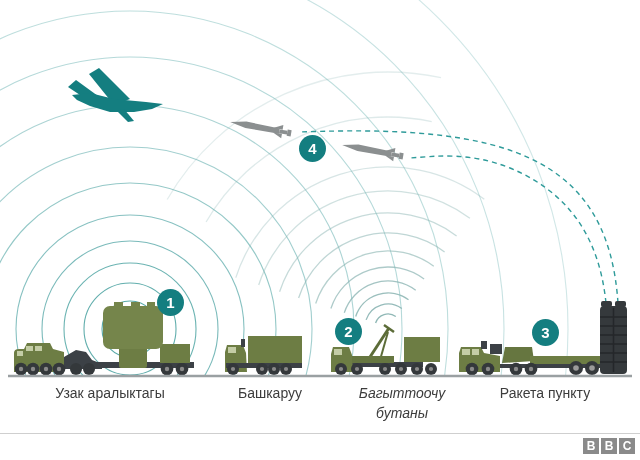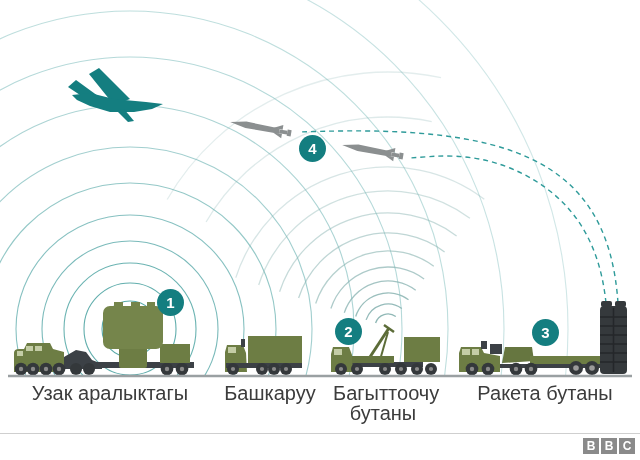--- a/index.html
+++ b/index.html
@@ -8,21 +8,21 @@
     overflow:hidden;font-family:"Liberation Sans",sans-serif;
   }
   .stage svg{position:absolute;left:0;top:0;}
   .badge{
     position:absolute;width:27px;height:27px;border-radius:50%;
     background:#147e80;color:#ffffff;font-size:15px;font-weight:bold;
     line-height:27px;text-align:center;
   }
   .vlabel{
     position:absolute;top:383px;text-align:center;color:#3c3c3c;
-    font-size:20px;line-height:20px;
+    font-size:14px;line-height:20px;
   }
   .vlabel span{display:block;}
   .separator{
     position:absolute;left:0;top:433px;width:640px;height:1px;background:#cfcfcf;
   }
   .logo{position:absolute;left:583px;top:438px;display:flex;gap:2px;}
   .logo .block{
     width:16px;height:16px;background:#8a8a8a;color:#ffffff;
     font-weight:bold;font-size:12px;line-height:16px;text-align:center;
   }
@@ -211,26 +211,26 @@
   <div class="badge" style="left:335px;top:318px;">2</div>
   <div class="badge" style="left:532px;top:319px;">3</div>
   <div class="badge" style="left:299px;top:135px;">4</div>
 
   <div class="vlabel" style="left:8px;width:204px;">
     <span>Узак аралыктагы</span>
   </div>
   <div class="vlabel" style="left:220px;width:100px;">
     <span>Башкаруу</span>
   </div>
-  <div class="vlabel" style="left:333px;width:100px;">
+  <div class="vlabel" style="left:352px;width:100px;font-style:italic;">
     <span>Багыттоочу</span>
     <span>бутаны</span>
   </div>
   <div class="vlabel" style="left:465px;width:160px;">
-    <span>Ракета бутаны</span>
+    <span>Ракета пункту</span>
   </div>
 
   <div class="separator"></div>
 
   <div class="logo">
     <div class="block">B</div>
     <div class="block">B</div>
     <div class="block">C</div>
   </div>
 

